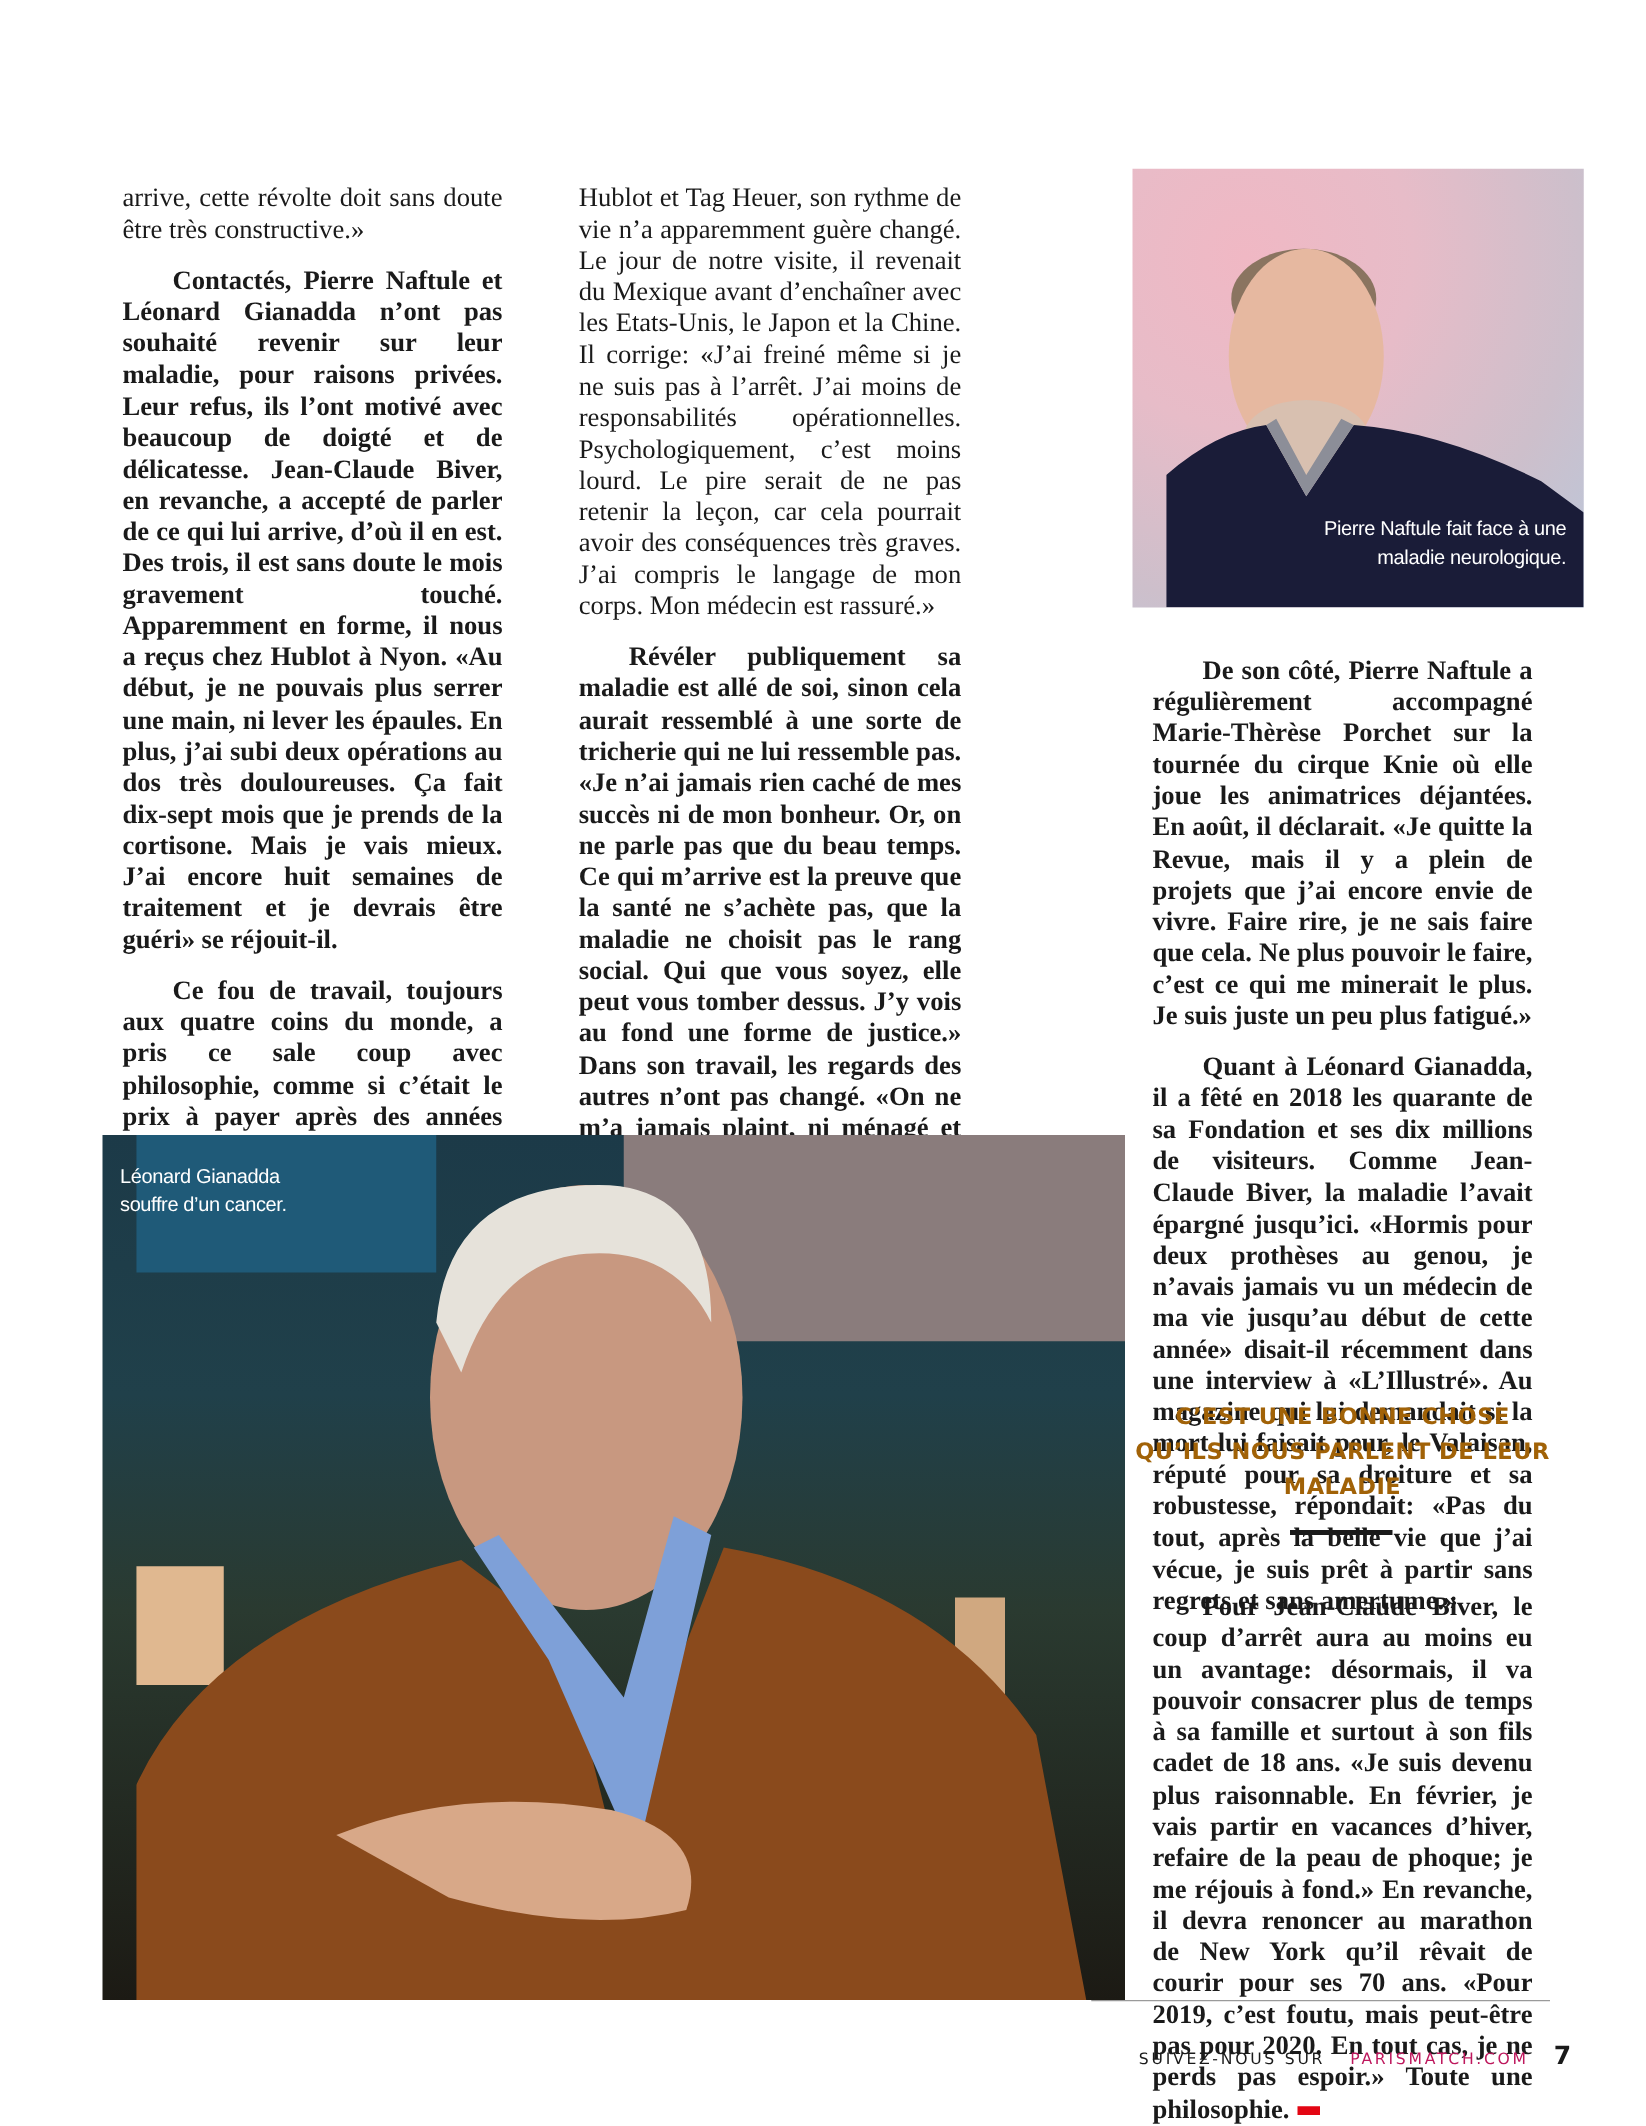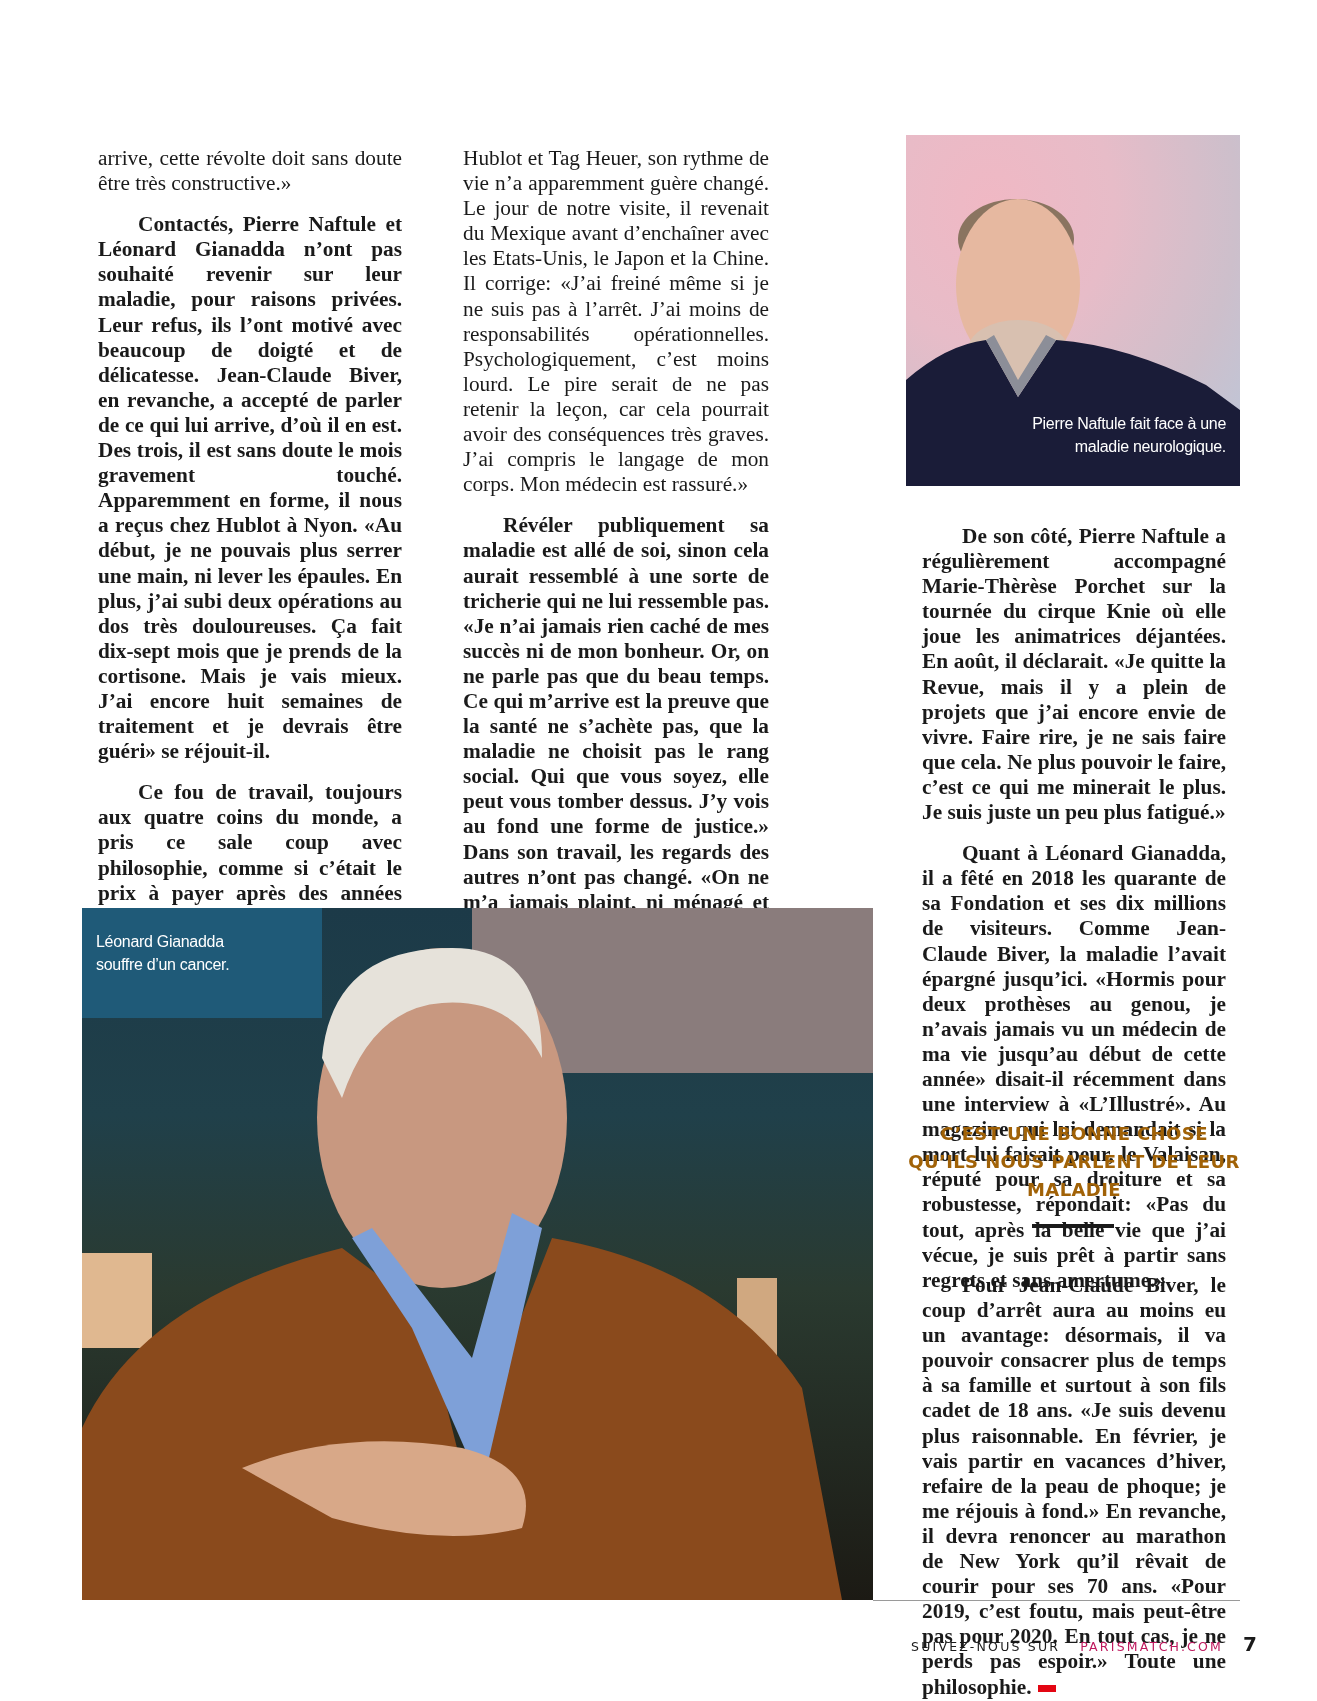--- a/index.html
+++ b/index.html
@@ -14,21 +14,21 @@
     text-align: justify;
     hyphens: manual;
   }
   .col p { margin: 16px; text-indent: 0; }
   .col p.ind { text-indent: 40px; font-weight: bold; }
   #col1 { left: 82px; top: 130px; width: 336px; }
   #col2 { left: 447px; top: 130px; width: 338px; }
   #col3a { left: 906px; top: 508px; width: 336px; }
   #col3b { left: 906px; top: 1257px; width: 336px; }
 
-  .photo { position: absolute; overflow: hidden; }
+  .photo { position: absolute; overflow: hidden; padding-left: 27px; }
   #photo-naftule { left: 906px; top: 135px; width: 334px; height: 351px;
     background: radial-gradient(ellipse at 25% 20%, #f0b8c4 0%, #e7bcc8 35%, #cdbfcb 70%, #b9c8dc 100%); }
   #photo-gianadda { left: 82px; top: 908px; width: 791px; height: 692px;
     background: linear-gradient(180deg, #1c3a48 0%, #20404a 30%, #2a3a30 55%, #1c1a14 100%); }
 
   .caption {
     position: absolute;
     font-family: "Liberation Sans", "DejaVu Sans", sans-serif;
     font-size: 16px; line-height: 23px; color: #ffffff;
     letter-spacing: -0.3px;

